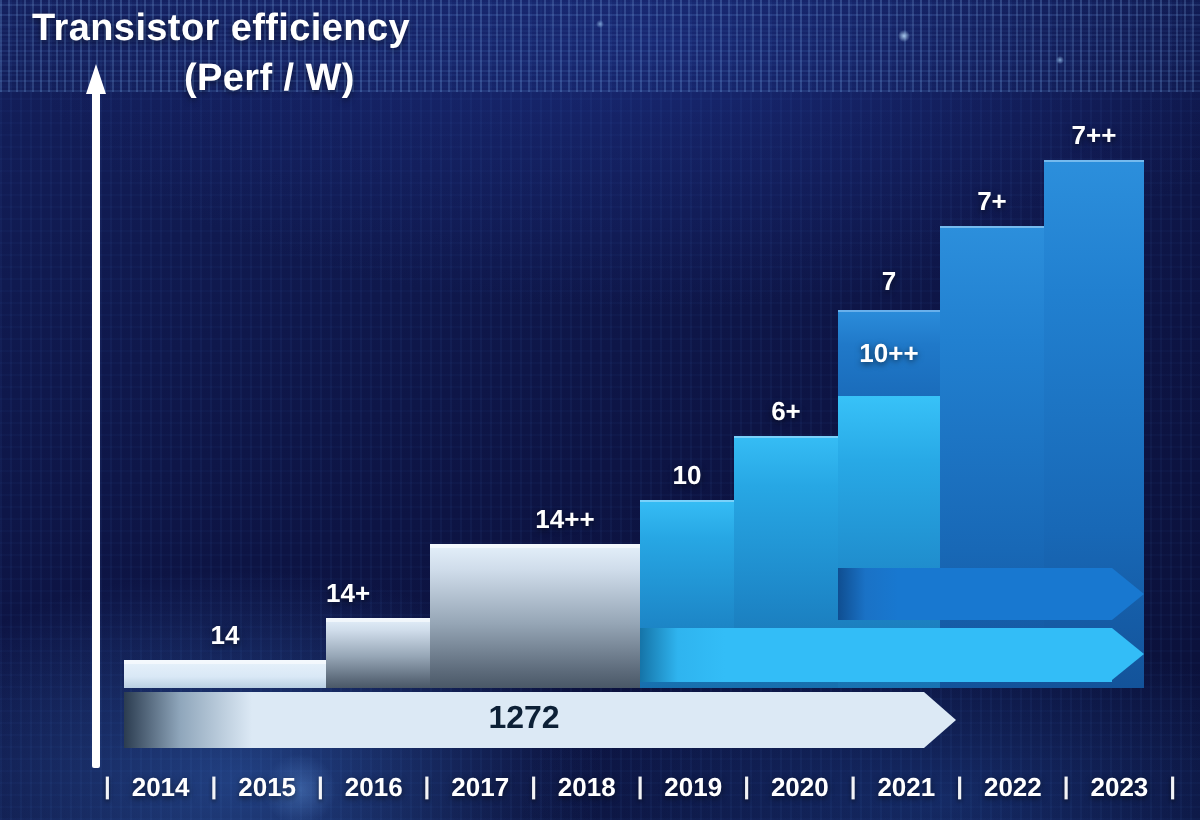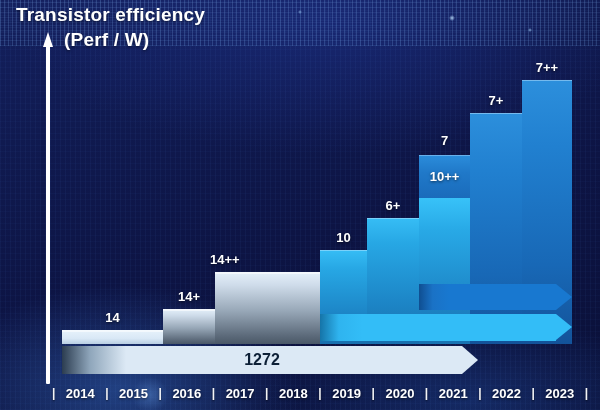--- a/index.html
+++ b/index.html
@@ -50,21 +50,21 @@
       radial-gradient(circle 18px at 150px 395px, rgba(120,180,255,.30), rgba(0,0,0,0)),
       radial-gradient(circle 14px at 520px 300px, rgba(90,160,240,.22), rgba(0,0,0,0));
   }
 
   
   .title{
     position:absolute;left:16px;top:2px;width:280px;
     color:#ffffff;font-weight:bold;font-size:19px;line-height:25px;
     letter-spacing:.2px;text-shadow:0 1px 3px rgba(0,0,0,.5);
   }
-  .title .l2{display:block;padding-left:48px;}
+  .title .l2{display:block;padding-left:76px;}
 
   
   .yaxis{position:absolute;left:43px;top:32px;width:9px;height:352px;}
   .yaxis .shaft{position:absolute;left:3px;top:12px;width:4px;height:340px;background:#ffffff;border-radius:1px;}
   .yaxis .head{position:absolute;left:0;top:0;width:0;height:0;
     border-left:5px solid transparent;border-right:5px solid transparent;border-bottom:15px solid #ffffff;}
 
   
   .bar{position:absolute;}
   .bar .seg{position:absolute;left:0;width:100%;}
@@ -115,25 +115,25 @@
   </div>
 
   <div id="bars-layer">
       <div class="bar" style="left: 62px; width: 101px; top: 330px; height: 14px;">
         <div class="seg" style="top: 0px; height: 100%; background: linear-gradient(rgb(231, 242, 251) 0%, rgb(217, 232, 246) 60%, rgb(185, 207, 226) 100%); box-shadow: rgba(255, 255, 255, 0.55) 0px 2px 0px inset;"></div>
       </div>
       <div class="blabel" style="width: 101px; left: 62px; text-align: center; top: 310px;">14</div>
       <div class="bar" style="left: 163px; width: 52px; top: 309px; height: 35px;">
         <div class="seg" style="top: 0px; height: 100%; background: linear-gradient(rgb(228, 240, 250) 0%, rgb(207, 220, 234) 18%, rgb(150, 166, 182) 55%, rgb(93, 107, 123) 88%, rgb(74, 88, 103) 100%); box-shadow: rgba(255, 255, 255, 0.55) 0px 2px 0px inset;"></div>
       </div>
-      <div class="blabel" style="width: 52px; left: 163px; text-align: center; top: 289px;">14+</div>
+      <div class="blabel" style="width: 52px; left: 163px; top: 289px;">14+</div>
       <div class="bar" style="left: 215px; width: 105px; top: 272px; height: 72px;">
         <div class="seg" style="top: 0px; height: 100%; background: linear-gradient(rgb(228, 240, 250) 0%, rgb(207, 220, 234) 18%, rgb(150, 166, 182) 55%, rgb(93, 107, 123) 88%, rgb(74, 88, 103) 100%); box-shadow: rgba(255, 255, 255, 0.55) 0px 2px 0px inset;"></div>
       </div>
-      <div class="blabel" style="width: 105px; left: 210px; text-align: left; top: 252px;">14++</div>
+      <div class="blabel" style="width: 105px; left: 230px; text-align: center; top: 252px;">14++</div>
       <div class="bar" style="left: 320px; width: 47px; top: 250px; height: 94px;">
         <div class="seg" style="top: 0px; height: 100%; background: linear-gradient(rgb(54, 189, 245) 0%, rgb(39, 167, 228) 20%, rgb(29, 135, 200) 65%, rgb(23, 111, 174) 100%); box-shadow: rgba(190, 230, 255, 0.5) 0px 1px 0px inset;"></div>
       </div>
       <div class="blabel" style="width: 47px; left: 320px; text-align: center; top: 230px;">10</div>
       <div class="bar" style="left: 367px; width: 52px; top: 218px; height: 126px;">
         <div class="seg" style="top: 0px; height: 100%; background: linear-gradient(rgb(54, 189, 245) 0%, rgb(39, 167, 228) 20%, rgb(29, 135, 200) 65%, rgb(23, 111, 174) 100%); box-shadow: rgba(190, 230, 255, 0.5) 0px 1px 0px inset;"></div>
       </div>
       <div class="blabel" style="width: 52px; left: 367px; text-align: center; top: 198px;">6+</div>
       <div class="bar" style="left: 419px; width: 51px; top: 155px; height: 189px;">
         <div class="seg" style="top: 0px; height: 43px; background: linear-gradient(rgb(43, 141, 219) 0%, rgb(32, 121, 201) 40%, rgb(26, 108, 187) 100%); box-shadow: rgba(180, 220, 255, 0.45) 0px 1px 0px inset;"></div>

